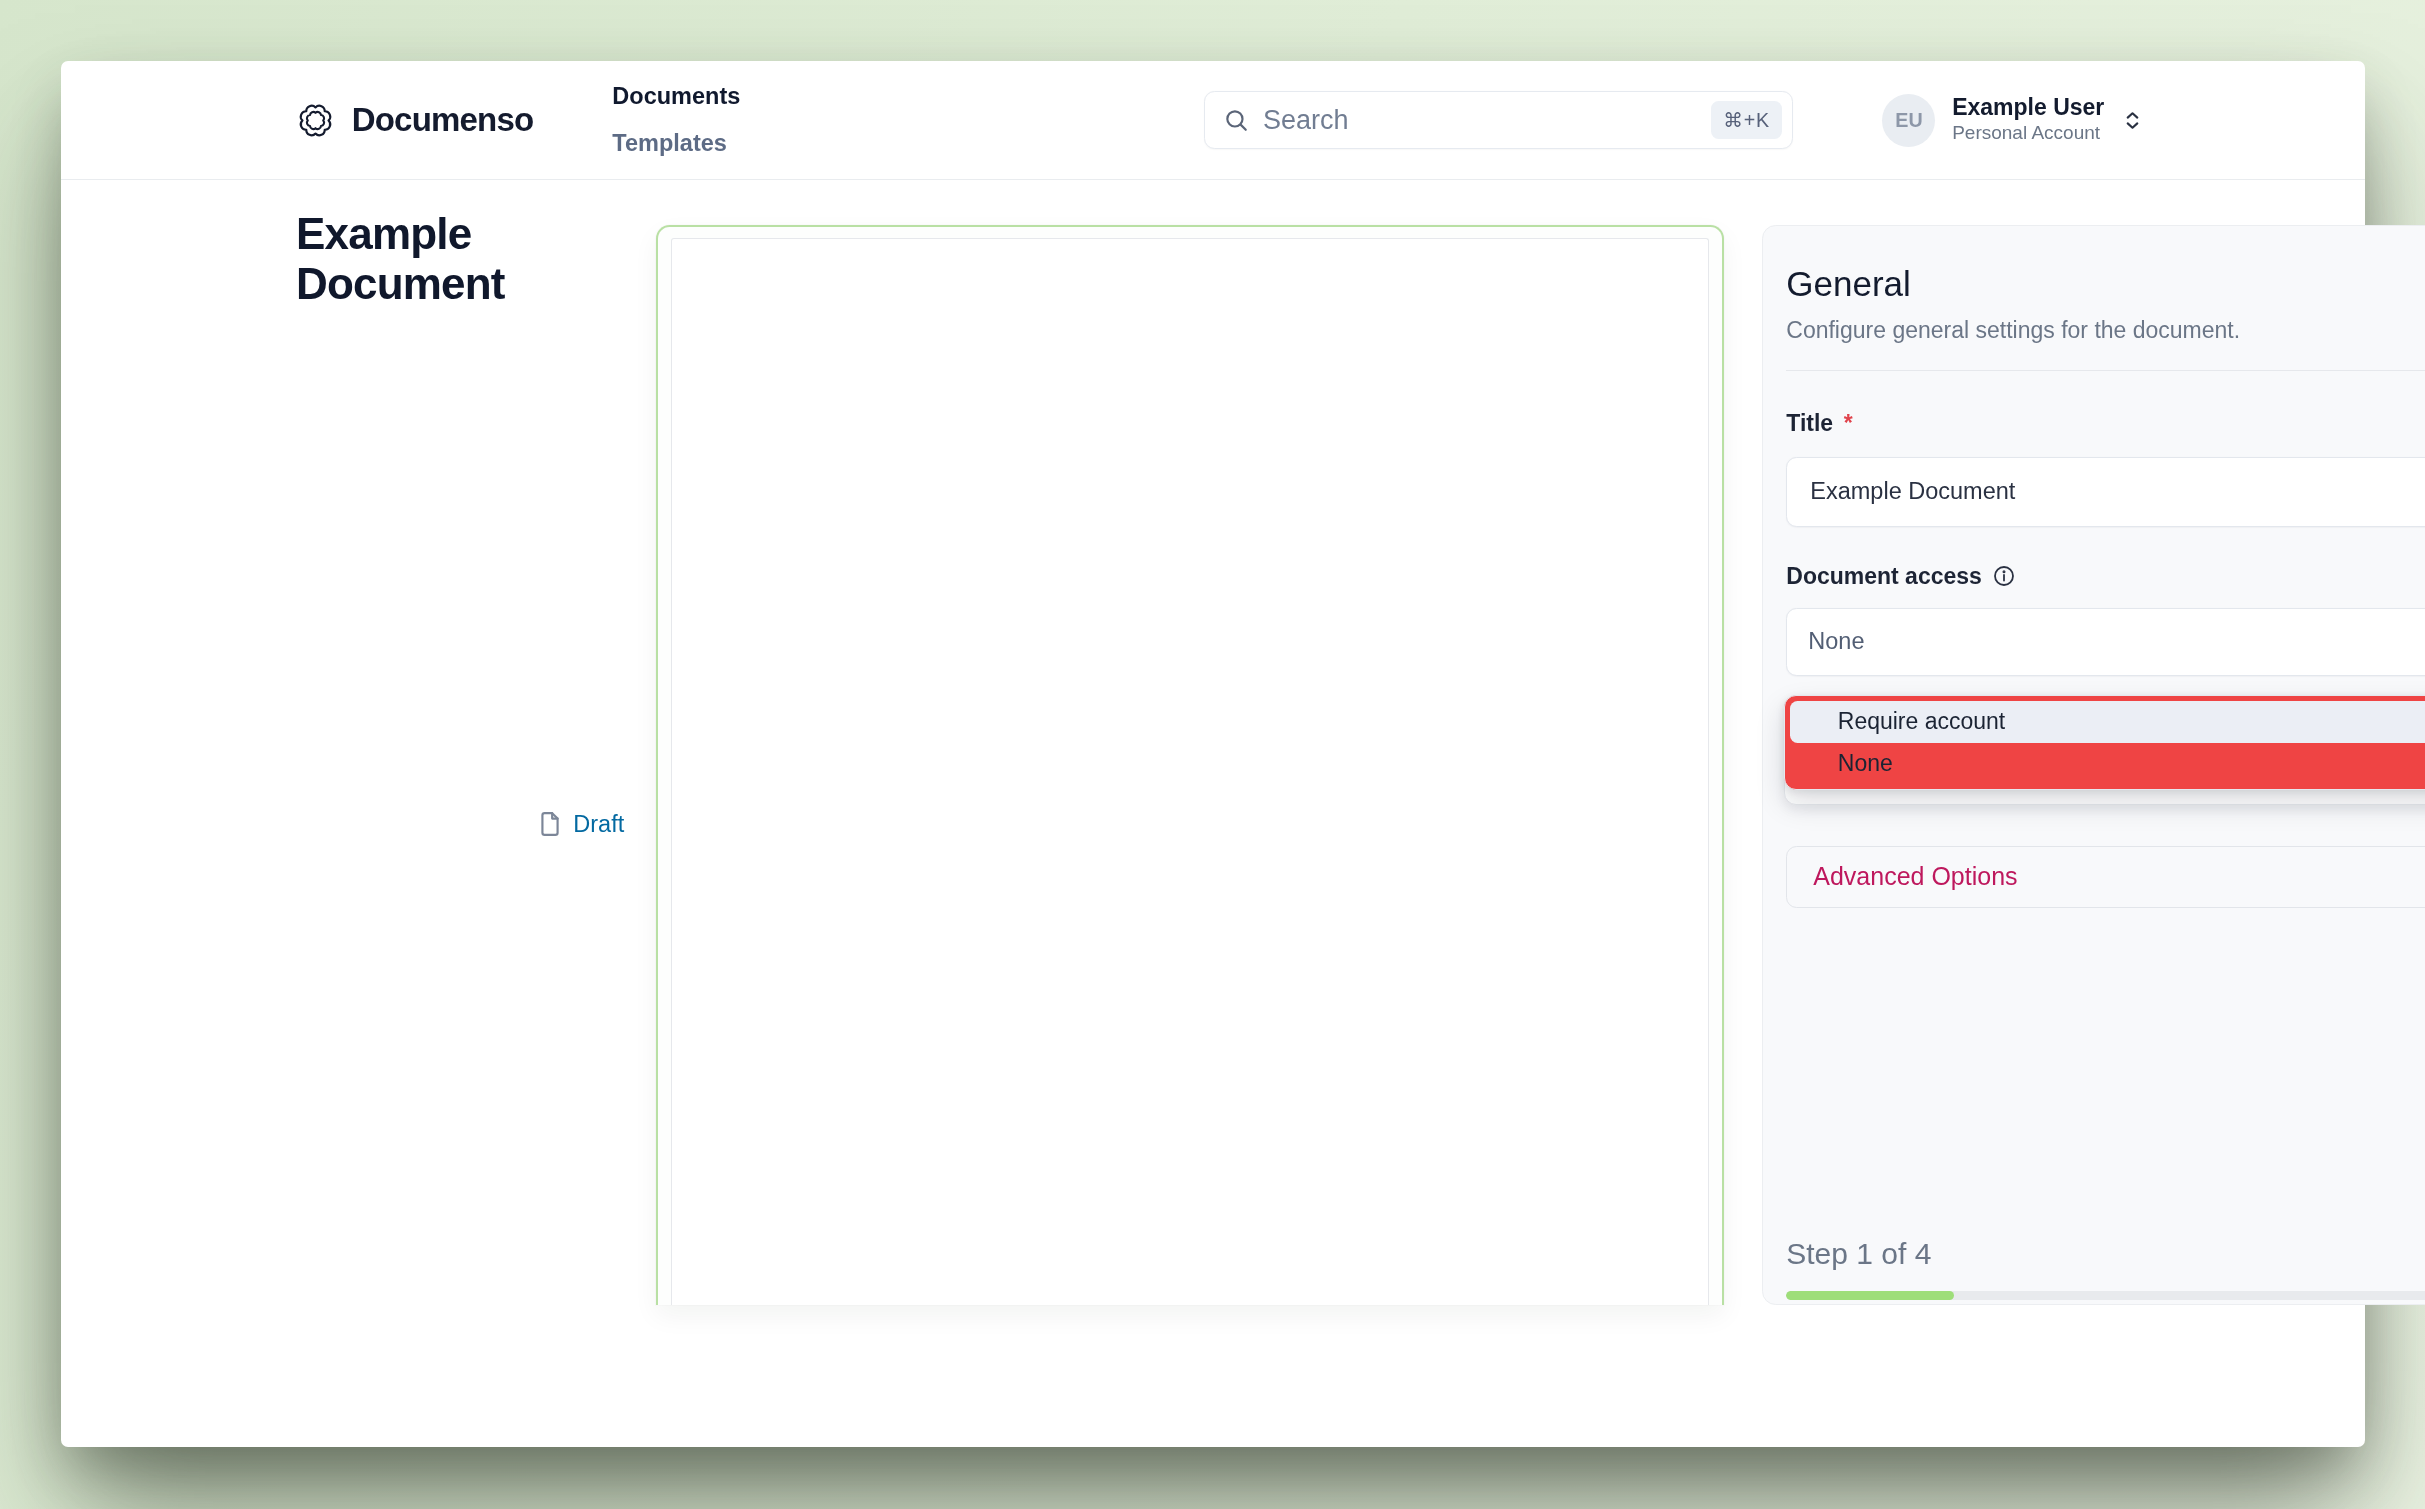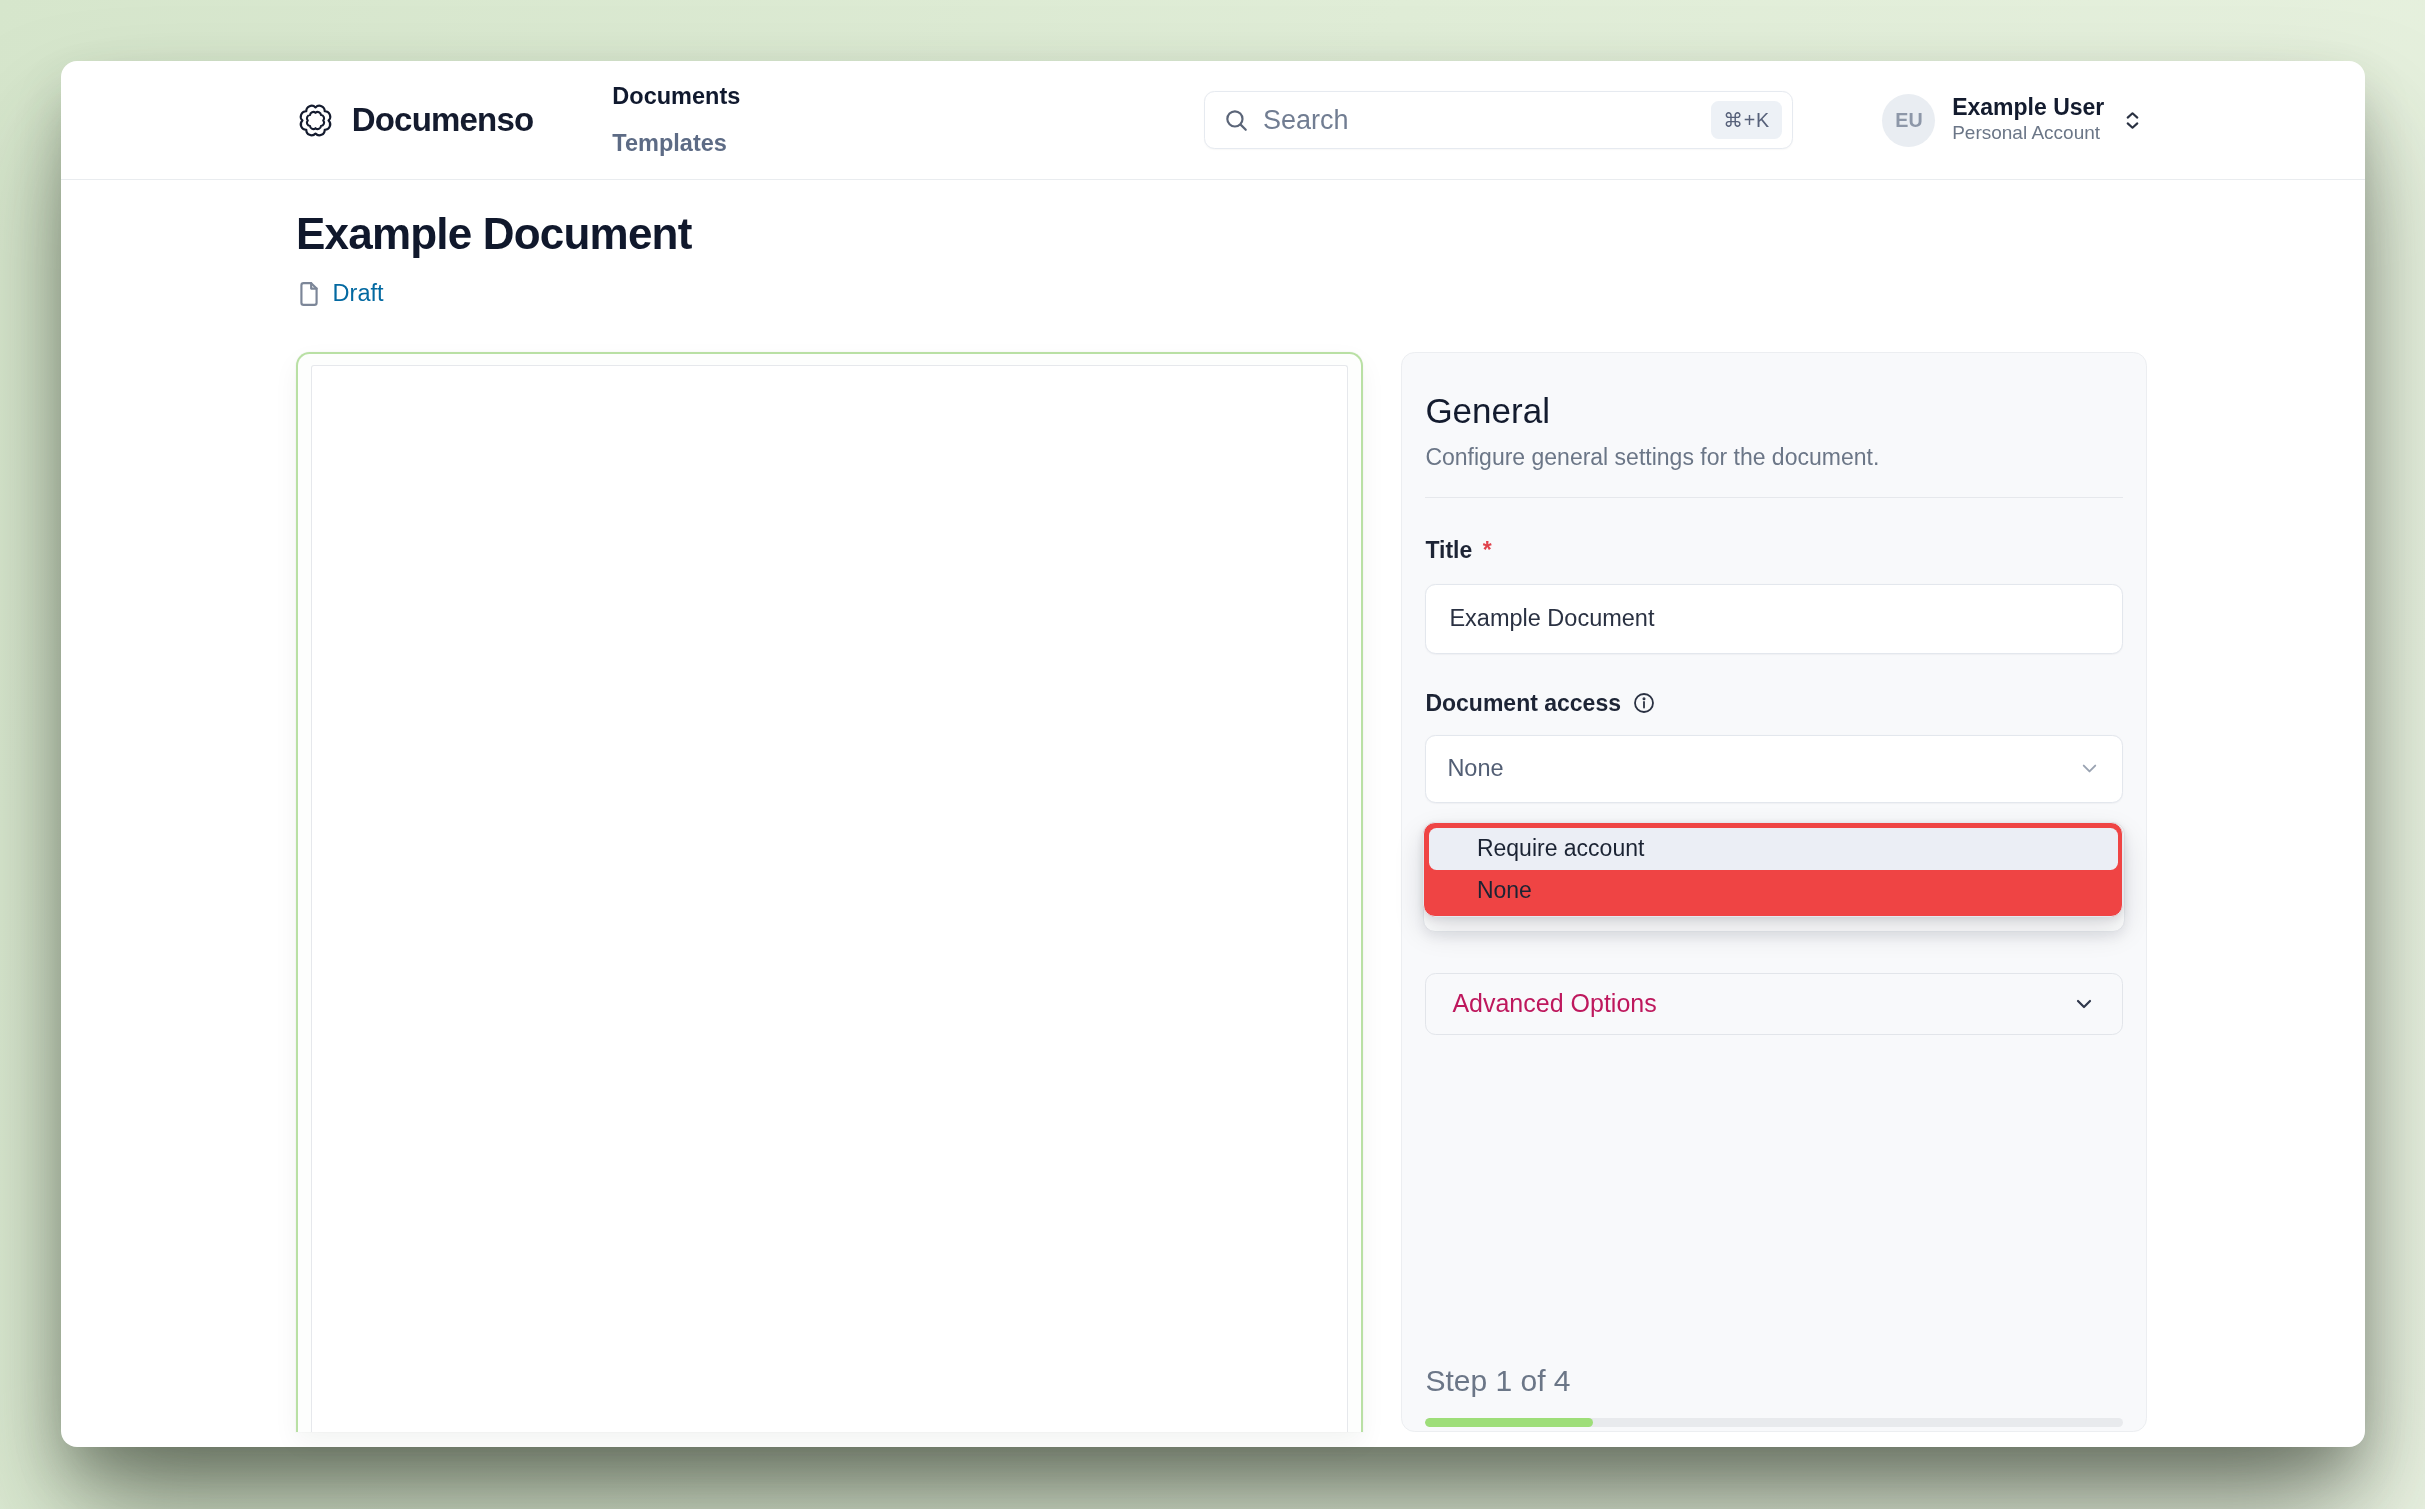--- a/index.html
+++ b/index.html
@@ -5,21 +5,21 @@
   * { margin:0; padding:0; box-sizing:border-box; }
   html,body { width:2426px; height:1509px; overflow:hidden; }
   body {
     font-family:"Liberation Sans", sans-serif;
     background:linear-gradient(115deg,#d6e6cc 0%,#e0edd7 45%,#e9f2e1 100%);
     position:relative;
     color:#131b2e;
   }
   .window {
     position:absolute; left:61px; top:61px; width:2304px; height:1386px;
-    background:#ffffff; border-radius:16px;
+    background:#ffffff; border-radius:7px;
     box-shadow:0 68px 114px -13.6px rgba(44,54,40,.58), 0 26px 53px -9px rgba(44,54,40,.32);
     display:flex; flex-direction:column;
   }
   
   .topnav {
     height:119px; flex:0 0 119px; border-bottom:0.8px solid #e9ecef;
     display:flex; align-items:center; padding:0 221px 0 235px;
   }
   .brand { display:flex; align-items:center; gap:16.7px; cursor:pointer; }
   .brand svg { display:block; }
@@ -43,21 +43,21 @@
     font-size:19.7px; color:#57617a; letter-spacing:0.8px; white-space:nowrap;
   }
   .user-block { margin-left:89px; display:flex; align-items:center; gap:16.7px; cursor:pointer; }
   .avatar {
     width:53px; height:53px; border-radius:50%; background:#e9edf2; color:#8d97a8;
     font-size:19.7px; font-weight:600; display:flex; align-items:center; justify-content:center;
   }
   .user-name { font-size:23px; font-weight:600; color:#131b2e; line-height:1.2; }
   .user-sub  { font-size:19px; color:#6b7687; line-height:1.3; }
   
-  .content { flex:1; padding:0 218px 0 235px; display:flex; flex-direction:column; }
+  .content { flex:1; padding:0 218px 0 235px; display:flex; flex-direction:row;gap:32px; }
   .page-title { font-size:44px; font-weight:800; letter-spacing:-0.8px; color:#10182c; margin-top:29px; }
   .status-row { display:flex; align-items:center; gap:10.6px; margin-top:21px; color:#0369a1; font-size:23.5px; }
   .main-row { display:flex; gap:38px; margin-top:45px; height:1080px; }
   
   .preview {
     width:1068px; position:relative;
     border:2.3px solid #b9e0a4; border-bottom:none; border-radius:13.6px 13.6px 0 0;
     background:#fdfefd;
     box-shadow:0 0 0 0.8px rgba(20,30,20,.02), 0 10.6px 26px rgba(20,30,20,.05);
   }

